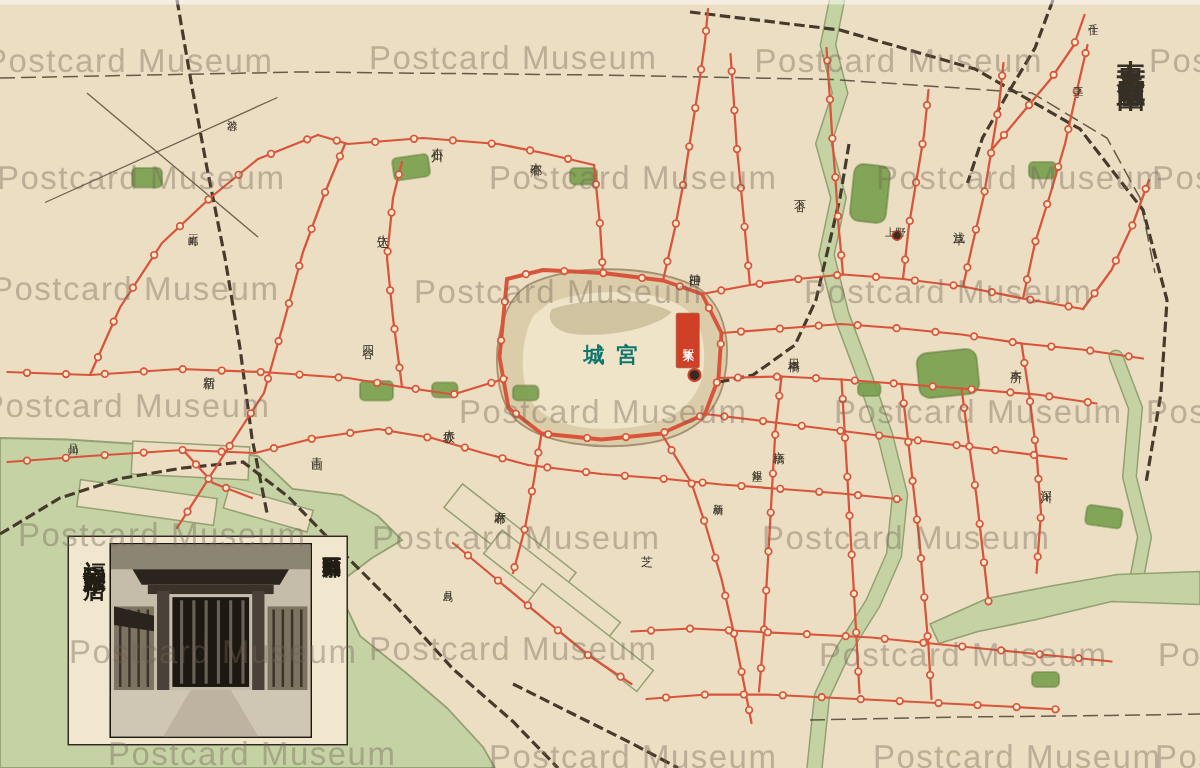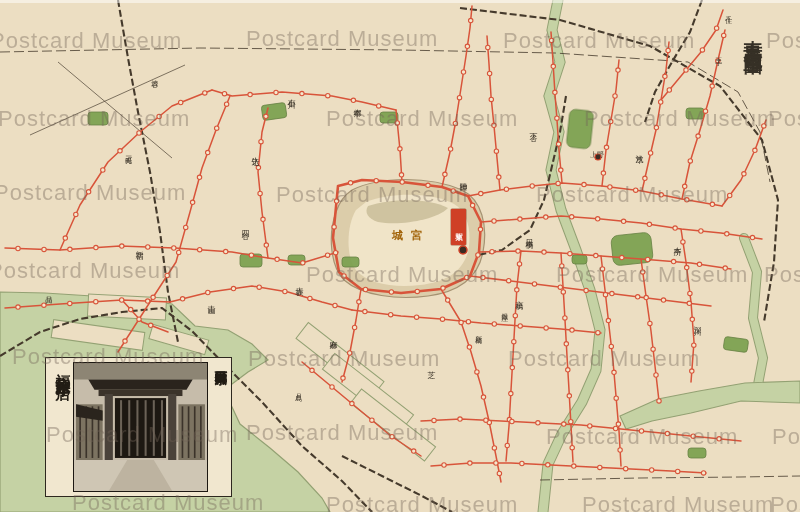--- a/index.html
+++ b/index.html
@@ -10,21 +10,21 @@
   .tram-double{stroke-width:2.6;}
   .rail{fill:none;stroke:var(--rail);stroke-width:2.1;stroke-dasharray:7 3;stroke-linecap:butt;}
   .rail-thin{fill:none;stroke:var(--rail);stroke-width:1;stroke-dasharray:10 4;opacity:.8;}
   .rail-plain{fill:none;stroke:var(--rail);stroke-width:.9;opacity:.75;}
   .river{fill:none;stroke-linecap:round;}
   #labels{position:absolute;left:0;top:4px;width:800px;height:512px;pointer-events:none;}
   .maplabel{position:absolute;color:var(--ink);font-family:"DejaVu Serif",serif;
             line-height:1.05;white-space:nowrap;}
   .maplabel.v{writing-mode:vertical-rl;text-orientation:upright;letter-spacing:1px;}
   #palace-label{position:absolute;left:366px;top:228px;width:90px;text-align:center;
-      font-size:11px;letter-spacing:8px;color:#a16207;font-weight:bold;
+      font-size:14px;letter-spacing:8px;color:#0f766e;font-weight:bold;
       direction:rtl;unicode-bidi:bidi-override;}
   #tokyo-box{position:absolute;left:451px;top:209px;width:15px;height:36px;
       background:var(--red);color:#fff;font-size:7.5px;line-height:1.1;
       writing-mode:vertical-rl;text-orientation:upright;display:flex;
       align-items:center;justify-content:center;border-radius:1px;
       box-shadow:0 0 0 .5px rgba(120,30,10,.6);}
   #title{position:absolute;right:33px;top:24px;height:152px;
       writing-mode:vertical-rl;text-orientation:upright;
       font-size:19px;font-weight:bold;color:#363026;letter-spacing:3px;
       font-family:"DejaVu Serif",serif;}

